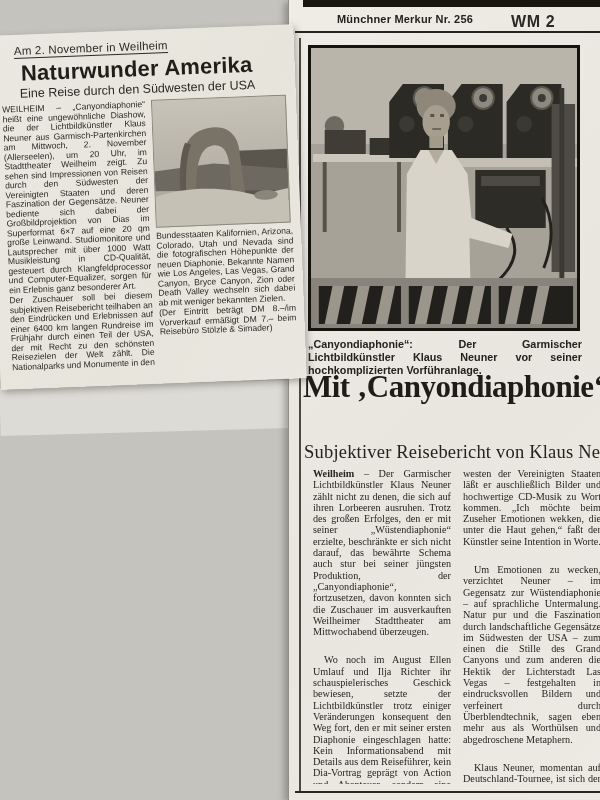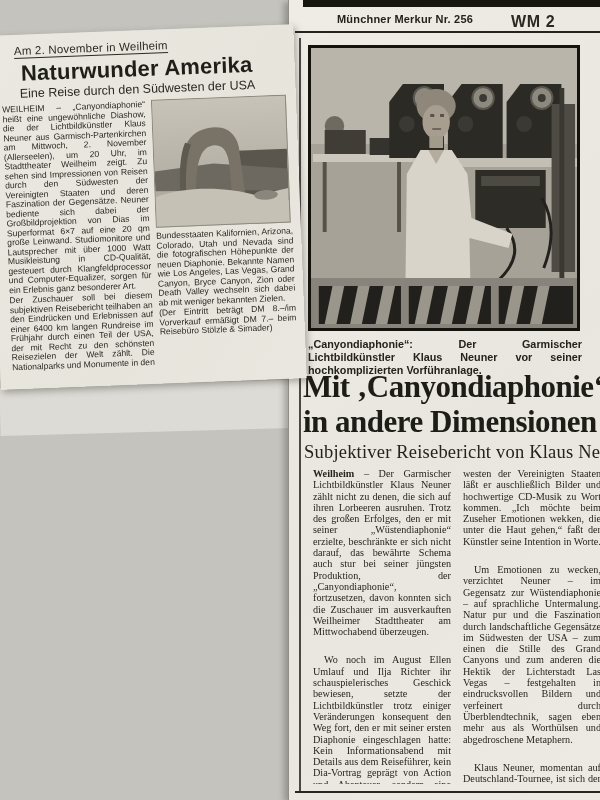--- a/index.html
+++ b/index.html
@@ -163,21 +163,20 @@
           <path d="M206 238 l12 0 l-8 38 l-12 0 Z"></path>
             <path d="M232 238 l12 0 l-8 38 l-12 0 Z"></path>
         </g>
       </svg>
     </div>
 
     <div class="photo-caption">„Canyondiaphonie“: Der Garmischer Lichtbildkünstler Klaus Neuner vor seiner hochkomplizierten Vorführanlage.</div>
 
     <div class="headline2">
       <div>Mit ‚Canyondiaphonie‘</div>
-      <div>in andere Dimensionen</div>
     </div>
     <div class="subhead2">Subjektiver Reisebericht von Klaus Neuner</div>
 
     <div class="body-cols">
       <div class="bcol">
         <p><span class="lead-bold">Weilheim</span><span> – Der Garmischer Lichtbildkünstler Klaus Neuner zählt nicht zu denen, die sich auf ihren Lorbeeren ausruhen. Trotz des großen Erfolges, den er mit seiner „Wüstendiaphonie“ erzielte, beschränkte er sich nicht darauf, das bewährte Schema auch stur bei seiner jüngsten Produktion, der „Canyondiaphonie“, fortzusetzen, davon konnten sich die Zuschauer im ausverkauften Weilheimer Stadttheater am Mittwochabend überzeugen.</span></p>
         <p>Wo noch im August Ellen Umlauf und Ilja Richter ihr schauspielerisches Geschick bewiesen, setzte der Lichtbildkünstler trotz einiger Veränderungen konsequent den Weg fort, den er mit seiner ersten Diaphonie eingeschlagen hatte: Kein Informationsabend mit Details aus dem Reiseführer, kein Dia-Vortrag geprägt von Action und Abenteuer, sondern eine meditativ-besinnliche Großbildprojektion aus der subjektiven Sicht Klaus Neuners.</p>
 
       </div>
       <div class="bcol">

